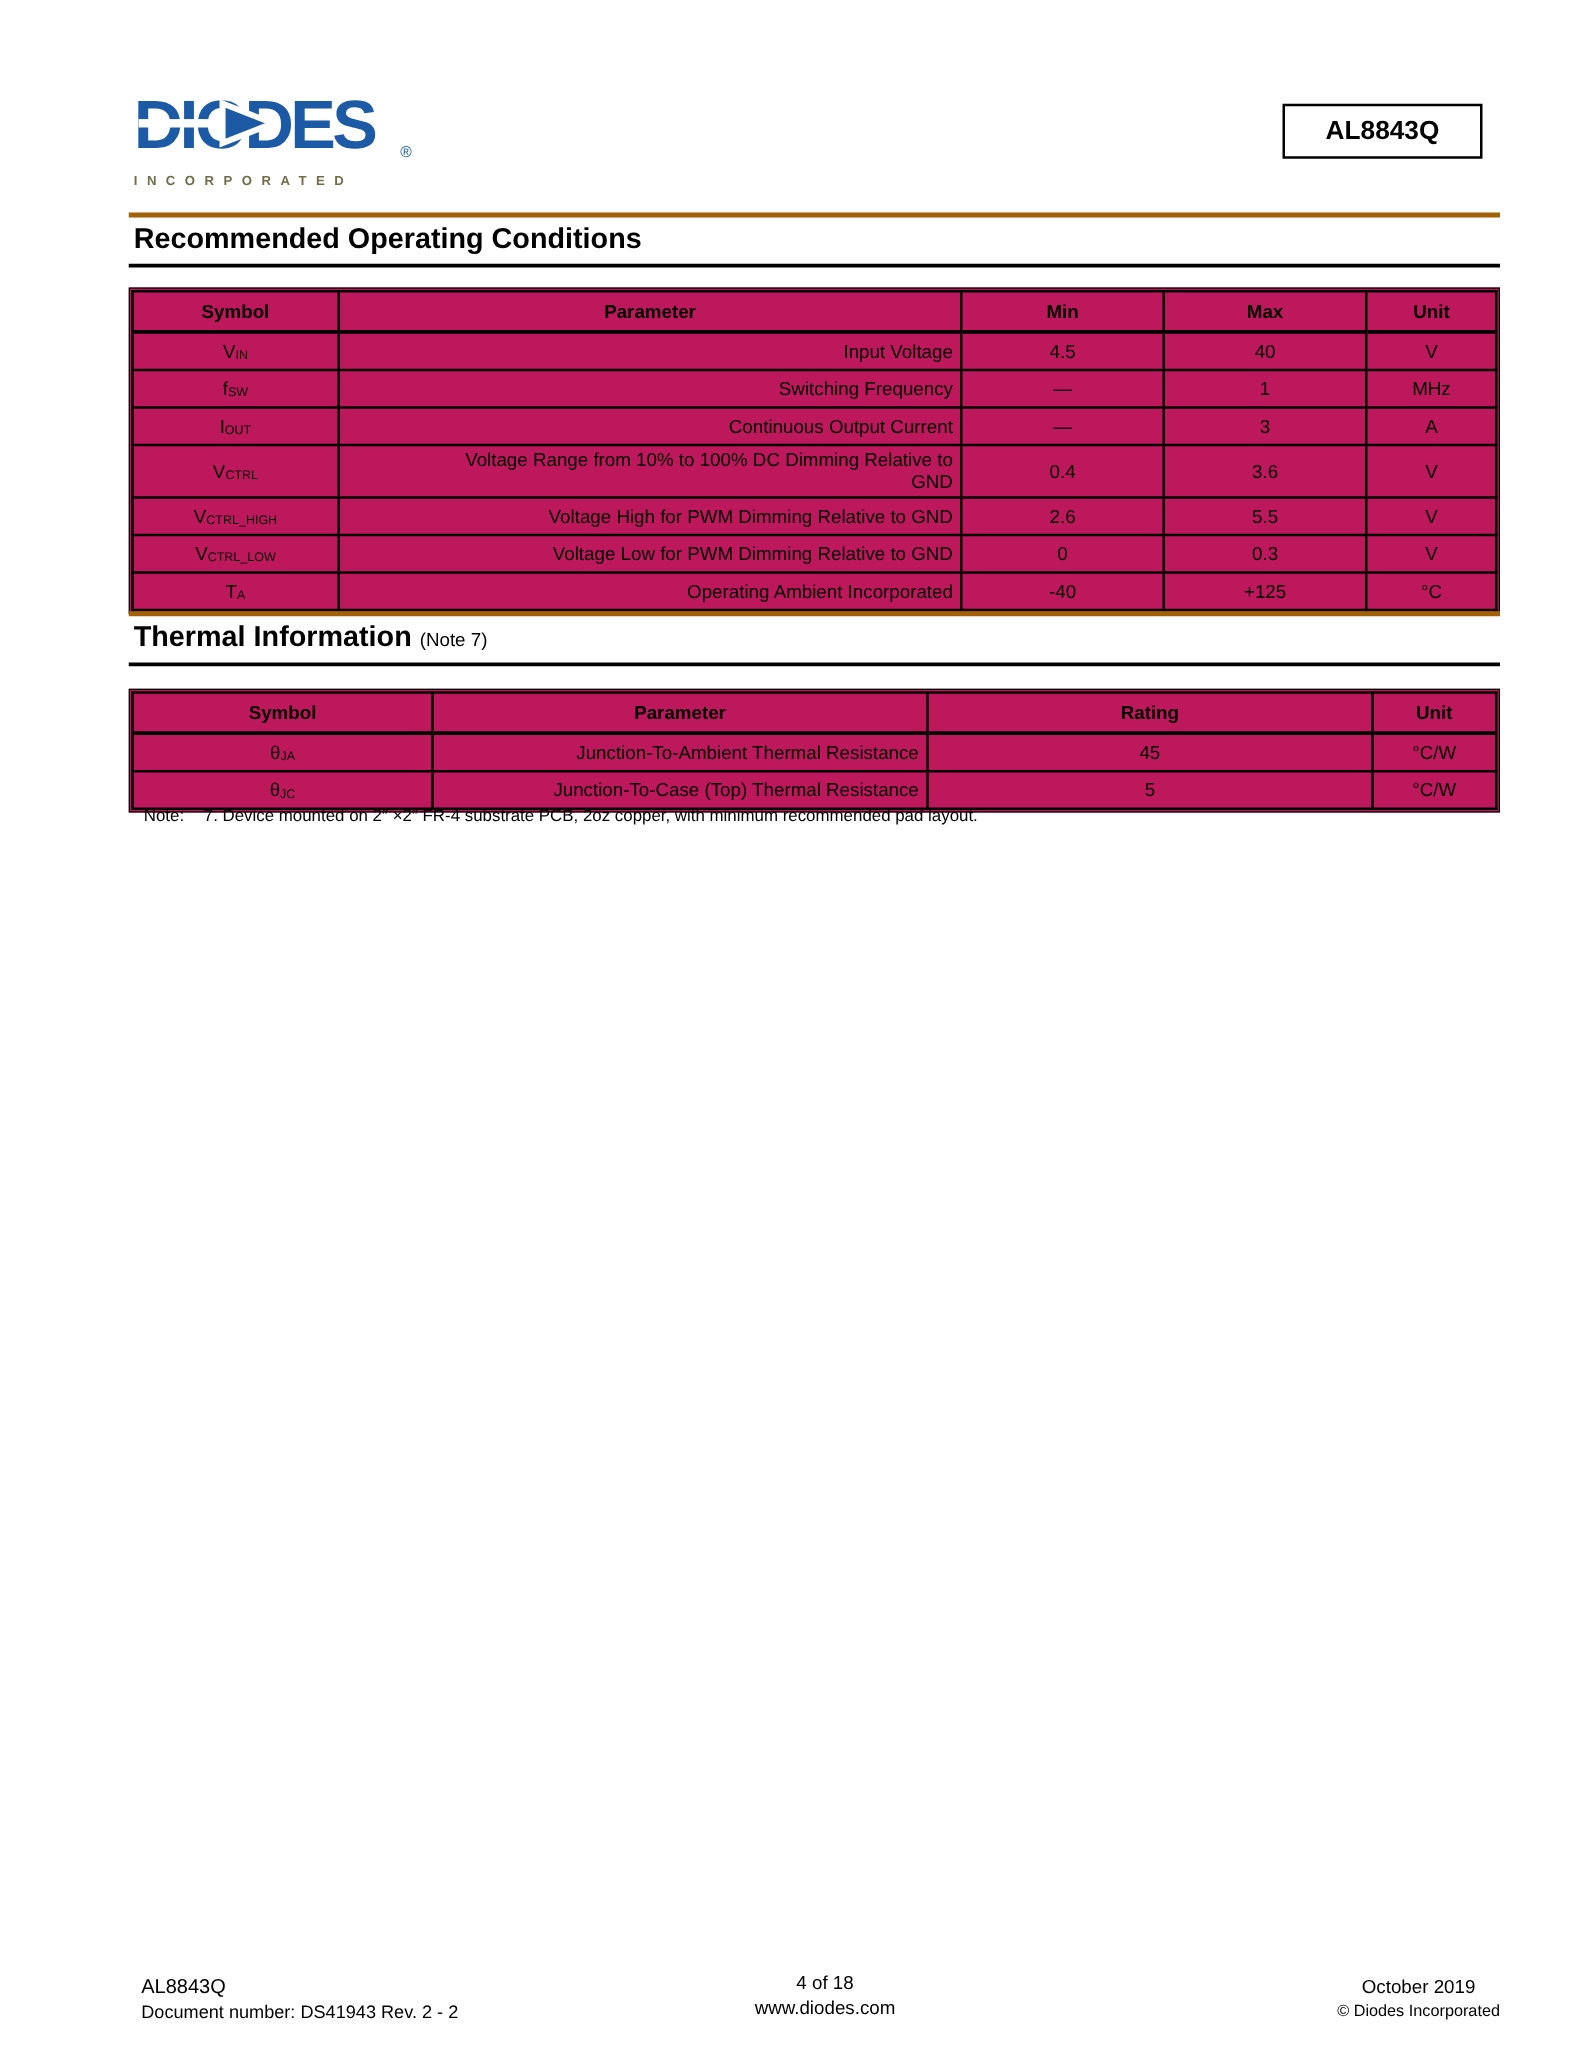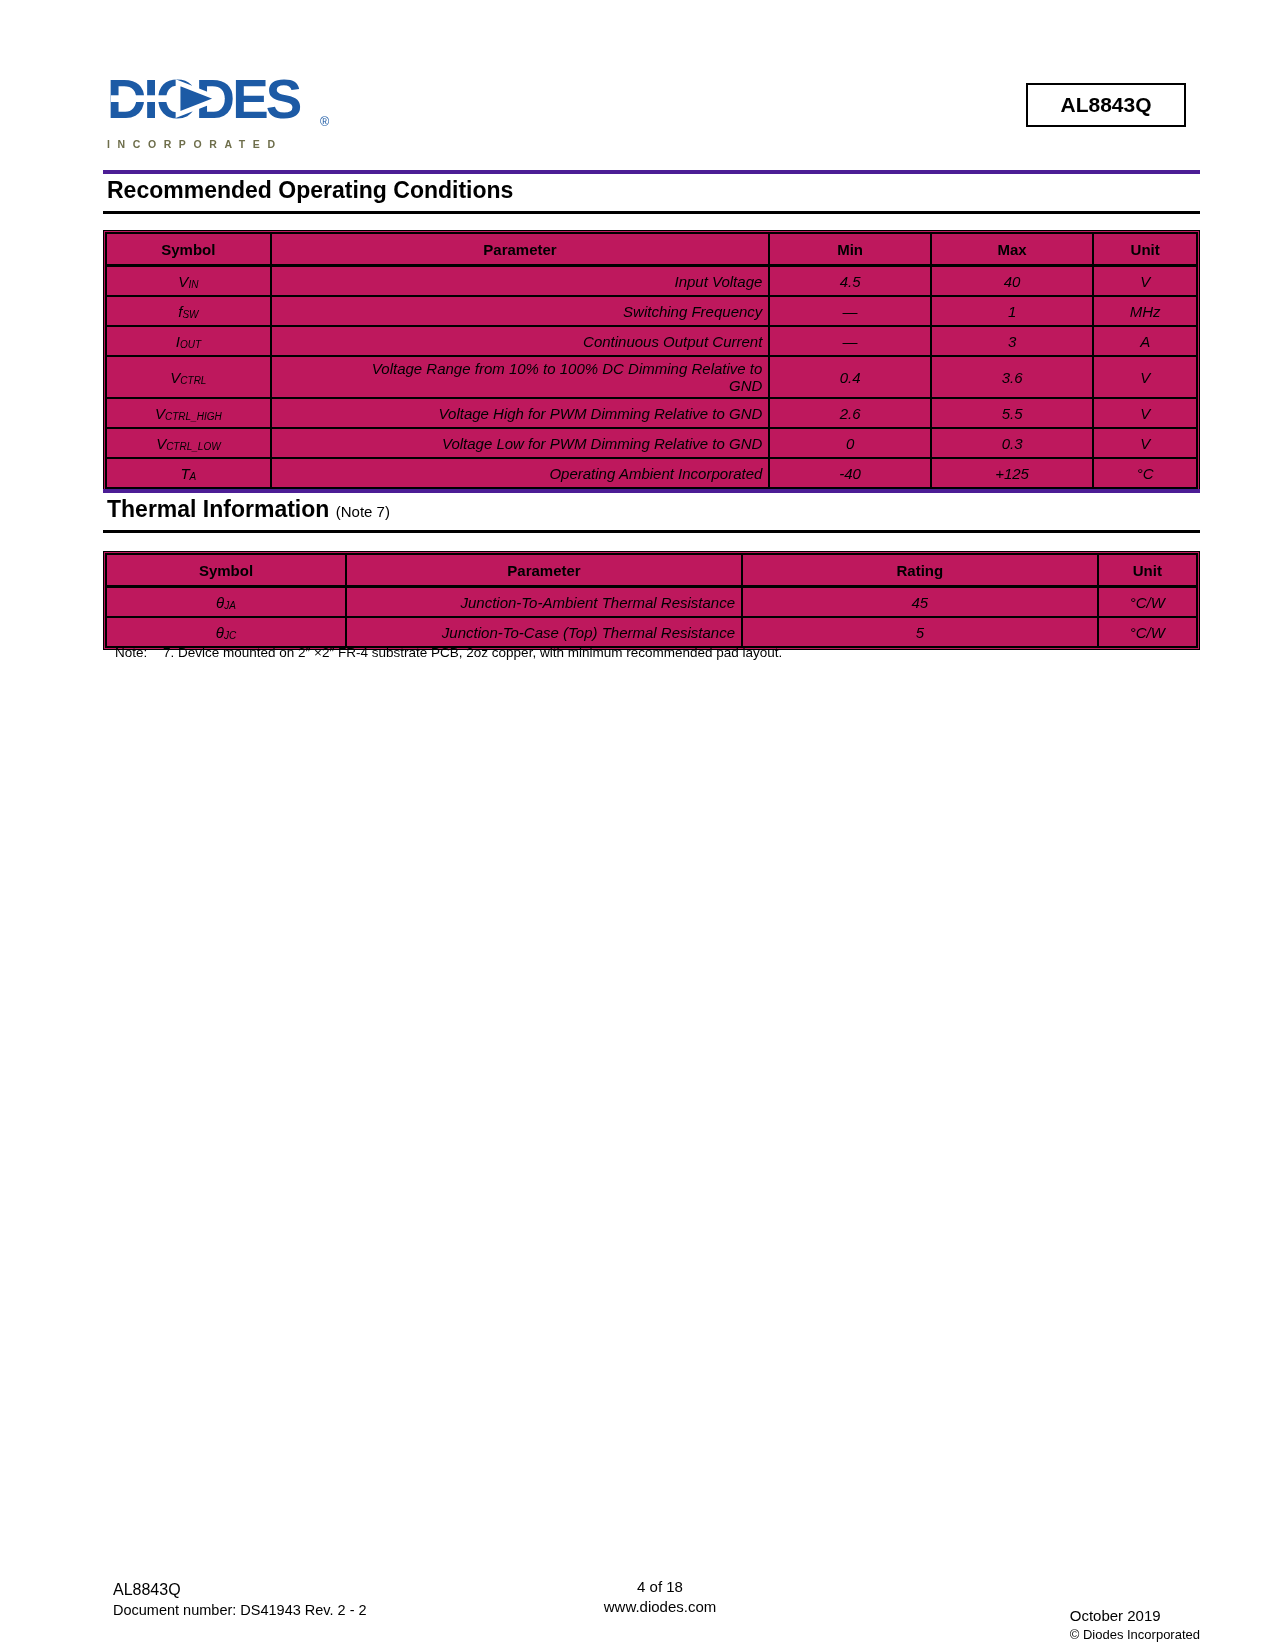--- a/index.html
+++ b/index.html
@@ -26,21 +26,21 @@
     position:absolute; left:1026px; top:83px;
     width:156px; height:40px;
     border:2px solid #000;
     display:flex; align-items:center; justify-content:center;
     font-size:21px; font-weight:bold;
   }
 
   
   .content { position:absolute; left:103px; width:1097px; }
   .section-heading {
-    border-top:4px solid #4c1d95;
+    border-top:4px solid #a16207;
     border-bottom:3px solid #000;
     padding:4px 0 8px 4px;
     font-size:23px; font-weight:bold;
     line-height:1.1;
   }
   .section-heading .note-ref { font-size:15px; font-weight:normal; }
 
   
   .tbl-outer { border:1px solid #000; padding:1px; background:#be185d; }
   table.ds {
@@ -48,37 +48,37 @@
     border-collapse:collapse;
     table-layout:fixed;
     font-size:15px;
   }
   table.ds th, table.ds td { border:2px solid #000; padding:3px 6px; }
   table.ds th {
     font-weight:bold; text-align:center;
     height:24px;
     border-bottom:3px solid #000;
   }
-  table.ds td { height:22px;font-style:italic; }
+  table.ds td { height:22px; }
   td.sym, td.num { text-align:center; }
   td.param { text-align:right; padding-left:10px; white-space:pre-line; }
   .sub { font-size:10px; vertical-align:-1px; letter-spacing:0; }
 
   
   .note-row { position:absolute; left:115px; top:645px; font-size:13.5px; }
   .note-label { display:inline-block; width:48px; }
 
   
   .footer-left  { position:absolute; left:113px; top:1581px; }
   .footer-left .l1 { font-size:16px; }
   .footer-left .l2 { font-size:14.5px; margin-top:3px; }
   .footer-center{ position:absolute; left:460px; width:400px; top:1578px; text-align:center; }
   .footer-center .l1 { font-size:15px; }
   .footer-center .l2 { font-size:15px; font-weight:normal; margin-top:3px; }
-  .footer-right { position:absolute; right:75px; top:1581px; text-align:left;margin-top:26px; }
+  .footer-right { position:absolute; right:75px; top:1581px; text-align:center; }
   .footer-right .l1 { font-size:15px; }
   .footer-right .l2 { font-size:13px; margin-top:3px; }
 </style>
 </head>
 <body>
 
 <div class="page">
 
   <div class="logo">
     <svg viewBox="0 0 250 62" width="240" height="60">

